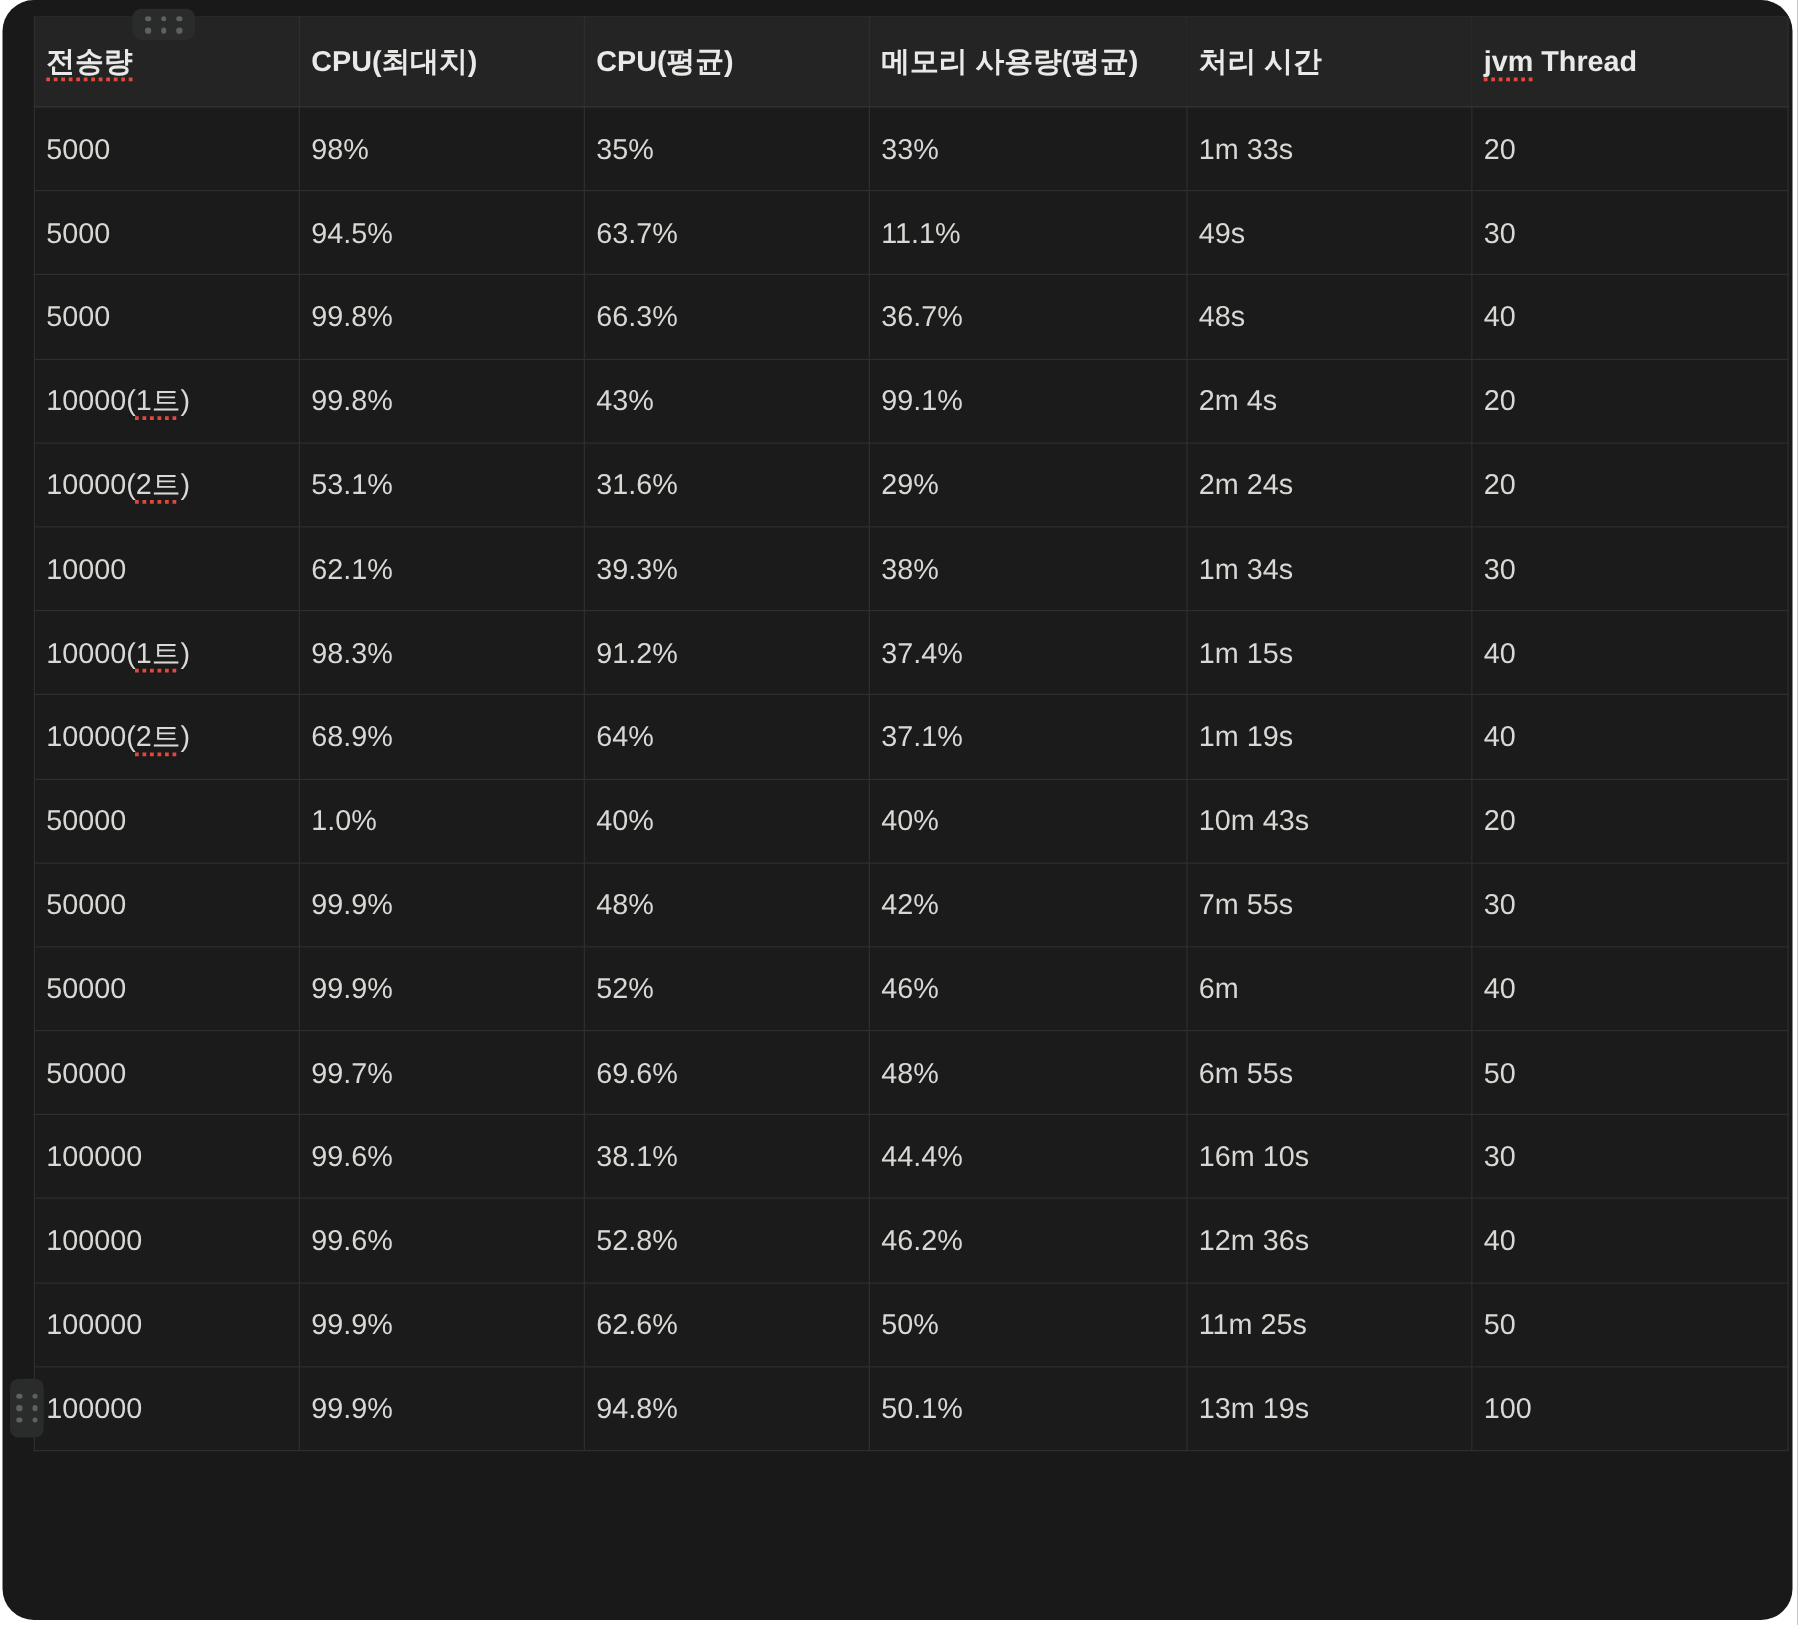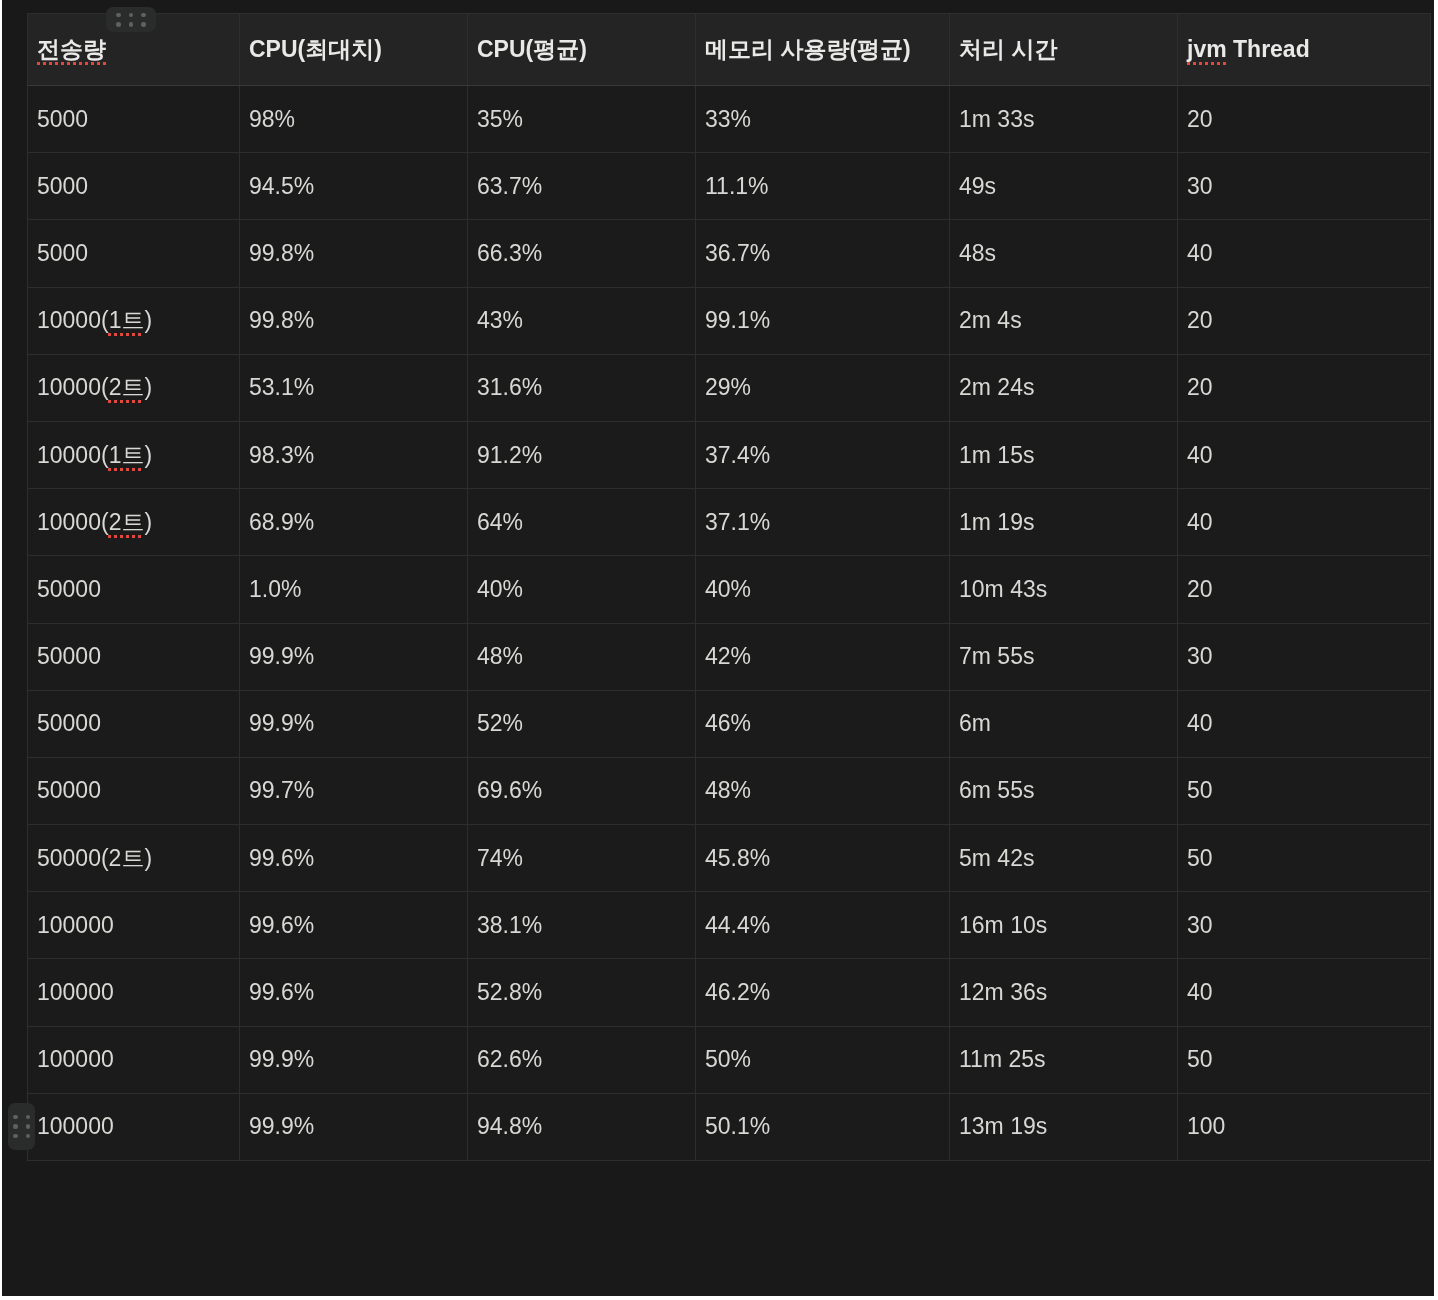--- a/index.html
+++ b/index.html
@@ -8,20 +8,21 @@
     width: 1438px;
     height: 1300px;
     background: #ffffff; 
     overflow: hidden;
     font-family: "Liberation Sans", "DejaVu Sans", sans-serif;
   }
   .panel {
     position: absolute;
     left: 2px; right: 4px; top: 0; bottom: 4px;
     background: var(--page-bg, #191919);
+    border-radius: 25px;
   }
   .table-wrap {
     position: absolute;
     left: 25px;
     top: 13px;
   }
   table {
     border-collapse: collapse;
     table-layout: fixed;
     width: 1403px;
@@ -153,20 +154,28 @@
           </tr>
           <tr>
             <td><span>10000(</span><span class="sp">2트</span><span>)</span></td>
             <td>53.1%</td>
             <td>31.6%</td>
             <td>29%</td>
             <td>2m 24s</td>
             <td>20</td>
           </tr>
           <tr>
+            <td><span>10000</span><span class="sp"></span><span></span></td>
+            <td>62.1%</td>
+            <td>39.3%</td>
+            <td>38%</td>
+            <td>1m 34s</td>
+            <td>30</td>
+          </tr>
+          <tr>
             <td><span>10000(</span><span class="sp">1트</span><span>)</span></td>
             <td>98.3%</td>
             <td>91.2%</td>
             <td>37.4%</td>
             <td>1m 15s</td>
             <td>40</td>
           </tr>
           <tr>
             <td><span>10000(</span><span class="sp">2트</span><span>)</span></td>
             <td>68.9%</td>
@@ -201,28 +210,20 @@
           </tr>
           <tr>
             <td><span>50000</span><span class="sp"></span><span></span></td>
             <td>99.7%</td>
             <td>69.6%</td>
             <td>48%</td>
             <td>6m 55s</td>
             <td>50</td>
           </tr>
           <tr>
-            <td><span>50000(2트)</span><span class="sp"></span><span></span></td>
-            <td>99.6%</td>
-            <td>74%</td>
-            <td>45.8%</td>
-            <td>5m 42s</td>
-            <td>50</td>
-          </tr>
-          <tr>
             <td><span>100000</span><span class="sp"></span><span></span></td>
             <td>99.6%</td>
             <td>38.1%</td>
             <td>44.4%</td>
             <td>16m 10s</td>
             <td>30</td>
           </tr>
           <tr>
             <td><span>100000</span><span class="sp"></span><span></span></td>
             <td>99.6%</td>

